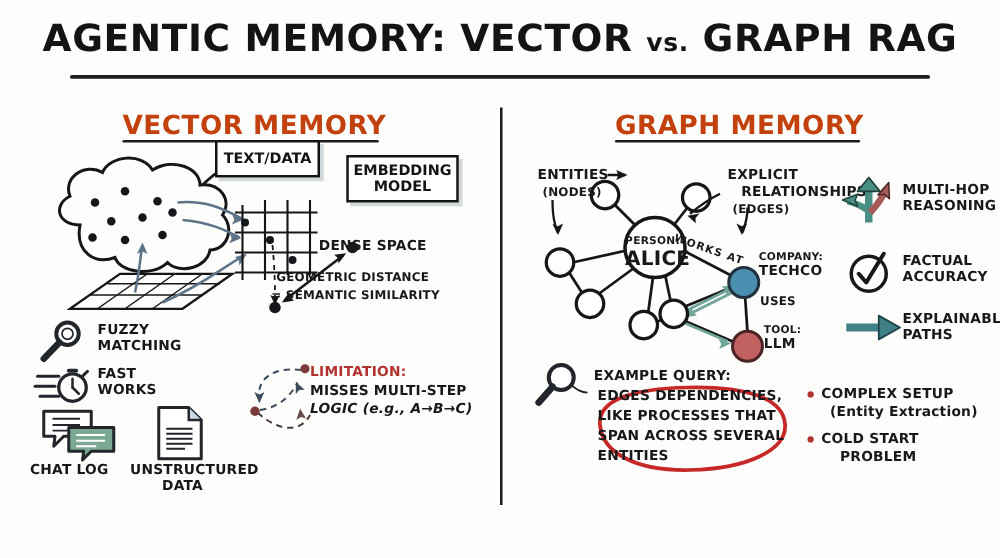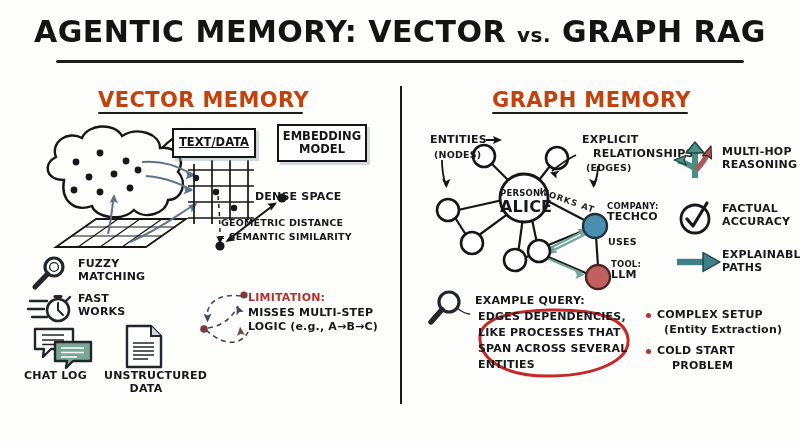--- a/index.html
+++ b/index.html
@@ -154,21 +154,21 @@
     <path class="stroke-dark" stroke-width="1.4" stroke-dasharray="4 4" d="M184,76 C186,98 186,110 186,122"></path>
     <path fill="#161616" d="M186,124 l-3.8,-8 l3.8,1.8 l3.8,-1.8 Z"></path>
 
     <circle cx="248" cy="78" r="4.6" fill="#15171a"></circle>
     <circle cx="186" cy="126" r="4.6" fill="#15171a"></circle>
     <path class="stroke-dark" stroke-width="2" d="M194,120 L241,84"></path>
     <path fill="#161616" d="M243,82.5 l-9.6,1.2 l3.2,3 l0.2,4.2 Z"></path>
     <path fill="#161616" d="M191.5,122 l9.6,-1.4 l-3.3,-3 l-0.2,-4.2 Z"></path>
   </svg>
 
-  <div class="boxlbl" style="left:172px;top:128px;width:80px;height:26px;text-decoration:underline;">TEXT/DATA</div>
+  <div class="boxlbl" style="left:172px;top:112px;width:80px;height:26px;">TEXT/DATA</div>
   <div class="boxlbl" style="left:277px;top:124px;width:86px;height:34px;">EMBEDDING
 MODEL</div>
 
   <div class="ht md" style="left:255px;top:191px;">DENSE SPACE</div>
   <div class="ht sm" style="left:221px;top:217px;">GEOMETRIC DISTANCE</div>
   <div class="ht sm" style="left:217px;top:231px;">= SEMANTIC SIMILARITY</div>
 
   <svg class="abs" style="left:30px;top:256px;" width="40" height="36" viewBox="0 0 40 36">
     <circle cx="24" cy="11" r="9" fill="#ffffff" stroke="#22262b" stroke-width="3.2"></circle>
     <circle cx="24" cy="11" r="4.4" fill="none" stroke="#22262b" stroke-width="1.4"></circle>
@@ -211,21 +211,21 @@
     <path d="M11.5,34.5 l-4,-9 l4,2 l4,-2 Z" fill="#3d4c5c"></path>
     <path d="M10,42 C30,60 46,56 52,44" stroke="#4a3a3a" stroke-width="1.6" fill="none" stroke-dasharray="5 4"></path>
     <path d="M52.5,42.5 l1,9.6 l2.4,-3.6 l4.2,-0.6 Z" fill="#6a4a4a" transform="translate(-9,-4) rotate(24 52 44)"></path>
     <path d="M12,40 C26,38 36,30 42,18" stroke="#3d4c5c" stroke-width="1.6" fill="none" stroke-dasharray="5 4"></path>
     <path d="M43,16.5 l-1.6,9.6 l3.4,-2.8 l4.2,0.4 Z" fill="#3d4c5c" transform="translate(-2,1) rotate(-8 43 18)"></path>
     <circle cx="48" cy="7" r="3.6" fill="#7d3a3a"></circle>
     <circle cx="8" cy="41" r="3.8" fill="#7d3a3a"></circle>
   </svg>
   <div class="ht red" style="left:248px;top:292px;">LIMITATION:</div>
   <div class="ht" style="left:248px;top:307px;">MISSES MULTI-STEP</div>
-  <div class="ht" style="left:248px;top:321px;">LOGIC (e.g., A→B→C)</div>
+  <div class="ht" style="left:248px;top:321px;font-style:italic;">LOGIC (e.g., A→B→C)</div>
 
   <div class="panel-head" style="left:492px;top:88px;">GRAPH MEMORY</div>
   <div class="panel-rule" style="left:492px;top:112px;width:196px;"></div>
 
   <svg class="abs" style="left:420px;top:126px;" width="220" height="160" viewBox="0 0 220 160">
 
     <g class="stroke-dark" stroke-width="2.2">
       <path d="M100,66 L72,38"></path>
       <path d="M116,58 L130,40"></path>
       <path d="M92,72 L38,84"></path>

